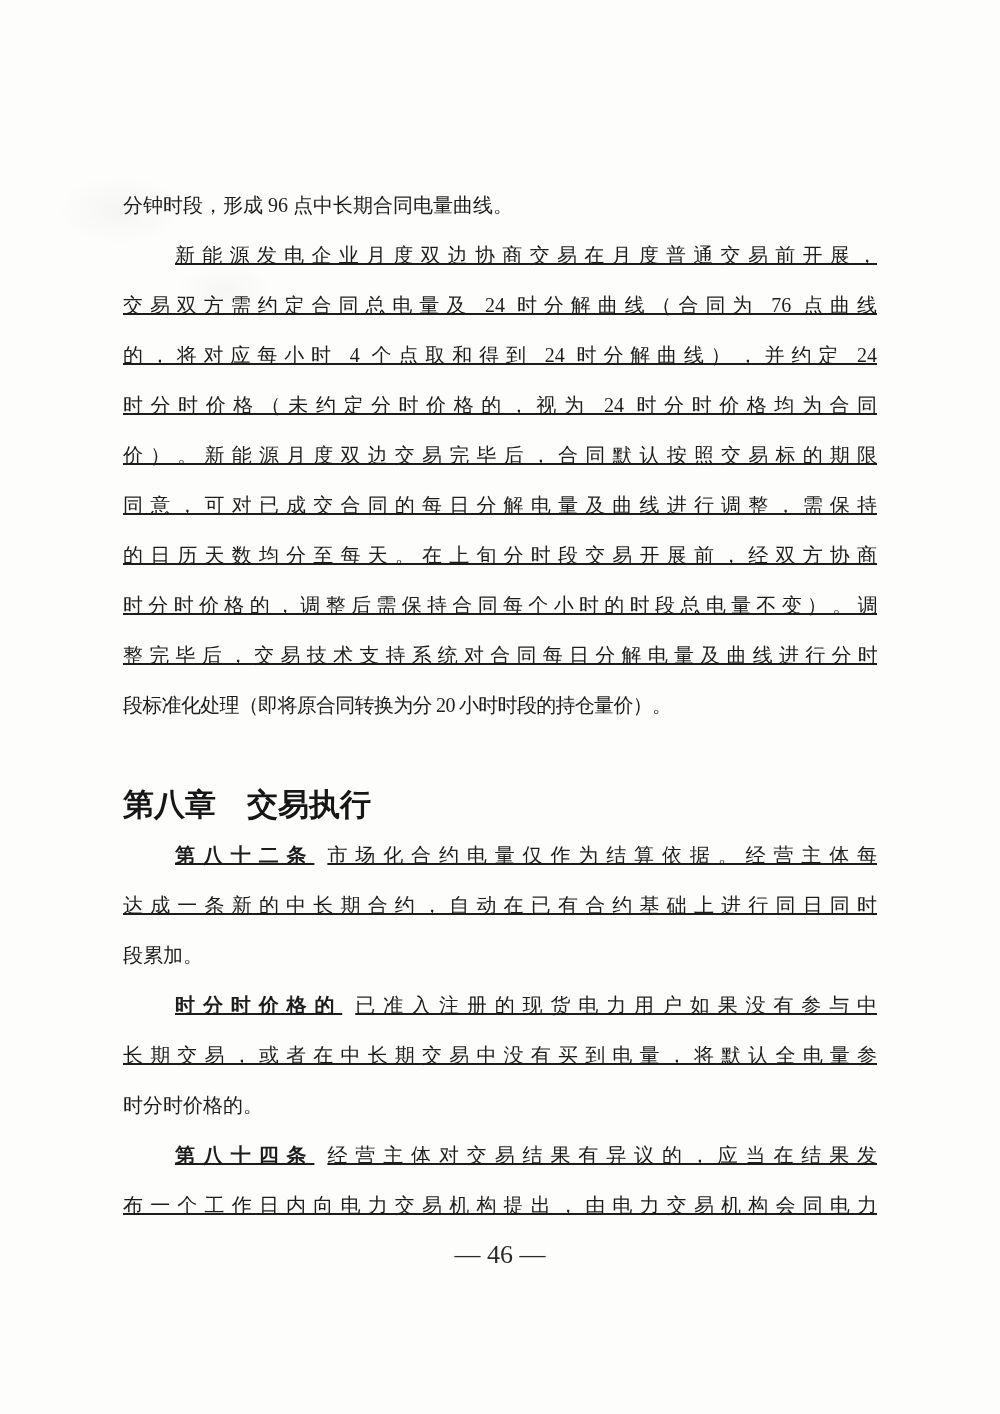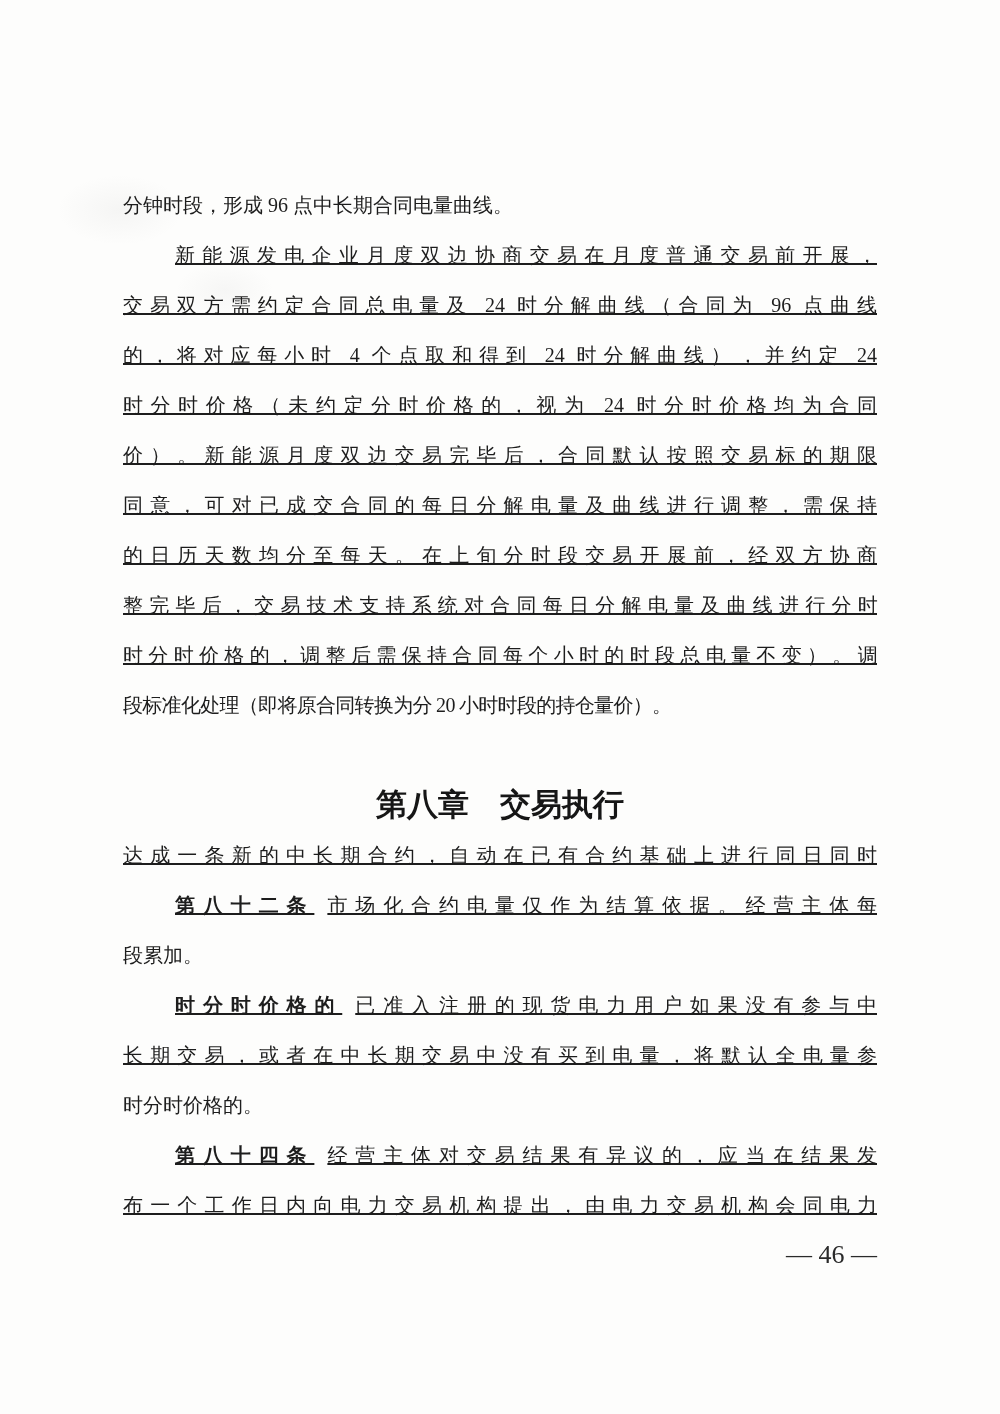--- a/index.html
+++ b/index.html
@@ -55,65 +55,64 @@
   }
   .tight {
     letter-spacing: -0.7px;
   }
   .spacer {
     height: 50px;
   }
   .heading {
     height: 50px;
     line-height: 50px;
-    text-align: center;
     font-weight: 700;
     font-size: 31px;
     font-family: "Liberation Sans", "DejaVu Sans", sans-serif;
     color: #161616;
   }
   .art-num {
     font-weight: 700;
     margin-right: 13px;
   }
   .pagenum {
     font-size: 26px;
     color: #2a2a2a;
-    text-align: right;
+    text-align: center;
   }
 </style>
 </head>
 <body>
 
 <div class="page">
   <div class="artifact"></div>
 
   <div class="textblock">
 
     <div class="line">分钟时段，形成 96 点中长期合同电量曲线。</div>
 
     <div class="line jst indent">新能源发电企业月度双边协商交易在月度普通交易前开展，</div>
-    <div class="line jst">交易双方需约定合同总电量及 24 时分解曲线（合同为 96 点曲线</div>
+    <div class="line jst">交易双方需约定合同总电量及 24 时分解曲线（合同为 76 点曲线</div>
     <div class="line jst">的，将对应每小时 4 个点取和得到 24 时分解曲线），并约定 24</div>
     <div class="line jst">时分时价格（未约定分时价格的，视为 24 时分时价格均为合同</div>
     <div class="line jst">价）。新能源月度双边交易完毕后，合同默认按照交易标的期限</div>
     <div class="line jst">同意，可对已成交合同的每日分解电量及曲线进行调整，需保持</div>
     <div class="line jst">的日历天数均分至每天。在上旬分时段交易开展前，经双方协商</div>
+    <div class="line jst tight">时分时价格的，调整后需保持合同每个小时的时段总电量不变）。调</div>
     <div class="line jst tight">整完毕后，交易技术支持系统对合同每日分解电量及曲线进行分时</div>
-    <div class="line jst tight">时分时价格的，调整后需保持合同每个小时的时段总电量不变）。调</div>
     <div class="line tight">段标准化处理（即将原合同转换为分 20 小时时段的持仓量价）。</div>
 
     <div class="spacer"></div>
 
     <div class="heading">第八章　交易执行</div>
 
-    <div class="line jst">达成一条新的中长期合约，自动在已有合约基础上进行同日同时</div>
     <div class="line jst indent">
       <span class="art-num">第八十二条</span><span>市场化合约电量仅作为结算依据。经营主体每</span>
     </div>
+    <div class="line jst">达成一条新的中长期合约，自动在已有合约基础上进行同日同时</div>
     <div class="line">段累加。</div>
 
     <div class="line jst indent">
       <span class="art-num">时分时价格的</span><span>已准入注册的现货电力用户如果没有参与中</span>
     </div>
     <div class="line jst">长期交易，或者在中长期交易中没有买到电量，将默认全电量参</div>
     <div class="line">时分时价格的。</div>
 
     <div class="line jst indent">
       <span class="art-num">第八十四条</span><span>经营主体对交易结果有异议的，应当在结果发</span>

